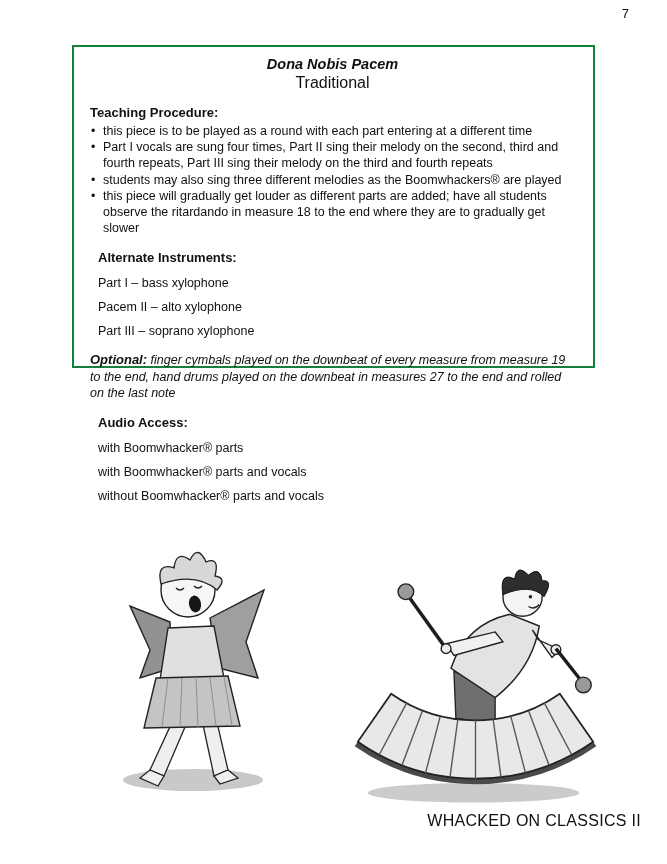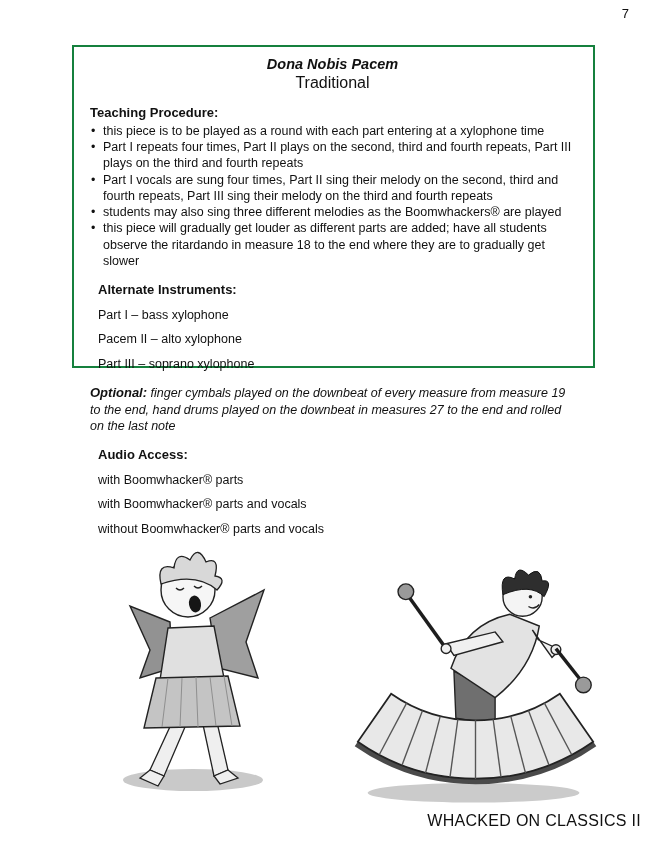--- a/index.html
+++ b/index.html
@@ -48,22 +48,21 @@
 
 <div class="page-number">7</div>
 
 <div class="content-box">
   <div class="title">Dona Nobis Pacem</div>
   <div class="subtitle">Traditional</div>
 
   <div class="section">
     <div class="heading">Teaching Procedure:</div>
     <ul class="bullets">
-      <li>this piece is to be played as a round with each part entering at a xylophone time</li>
-      <li>Part I repeats four times, Part II plays on the second, third and fourth repeats, Part III plays on the third and fourth repeats</li>
+      <li>this piece is to be played as a round with each part entering at a different time</li>
       <li>Part I vocals are sung four times, Part II sing their melody on the second, third and fourth repeats, Part III sing their melody on the third and fourth repeats</li>
       <li>students may also sing three different melodies as the Boomwhackers® are played</li>
       <li>this piece will gradually get louder as different parts are added; have all students observe the ritardando in measure 18 to the end where they are to gradually get slower</li>
     </ul>
   </div>
 
   <div class="section plain-lines">
     <div class="heading">Alternate Instruments:</div>
     <div>Part I – bass xylophone</div>
     <div>Pacem II – alto xylophone</div>

